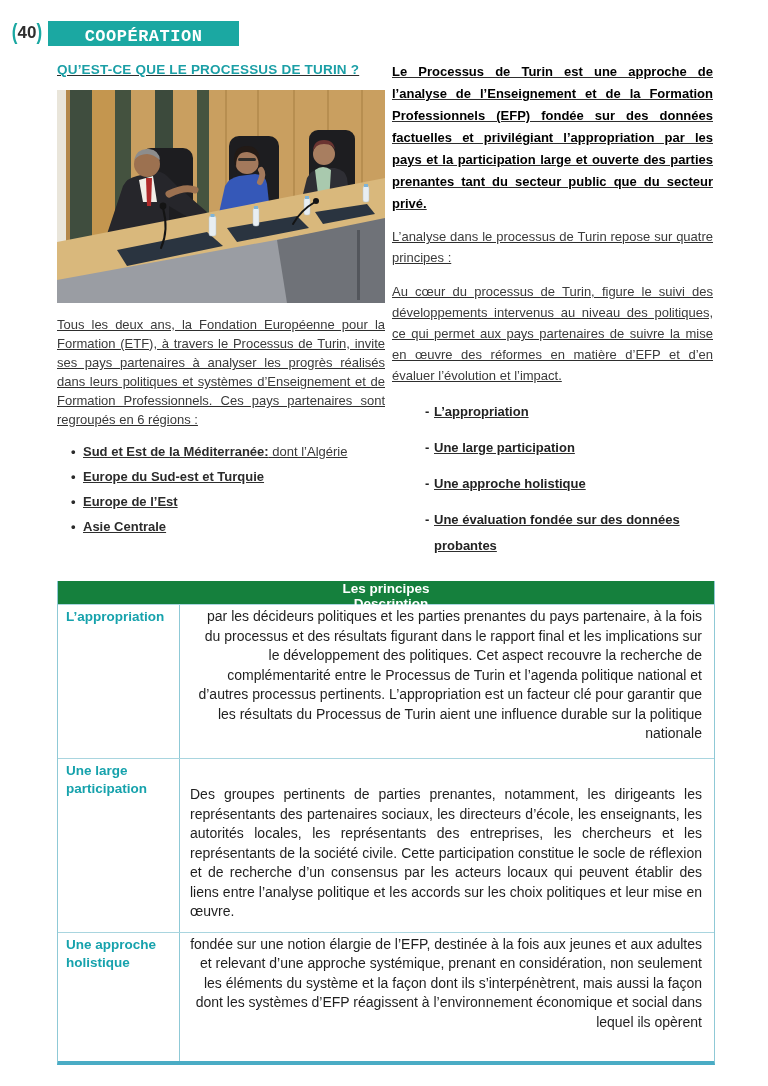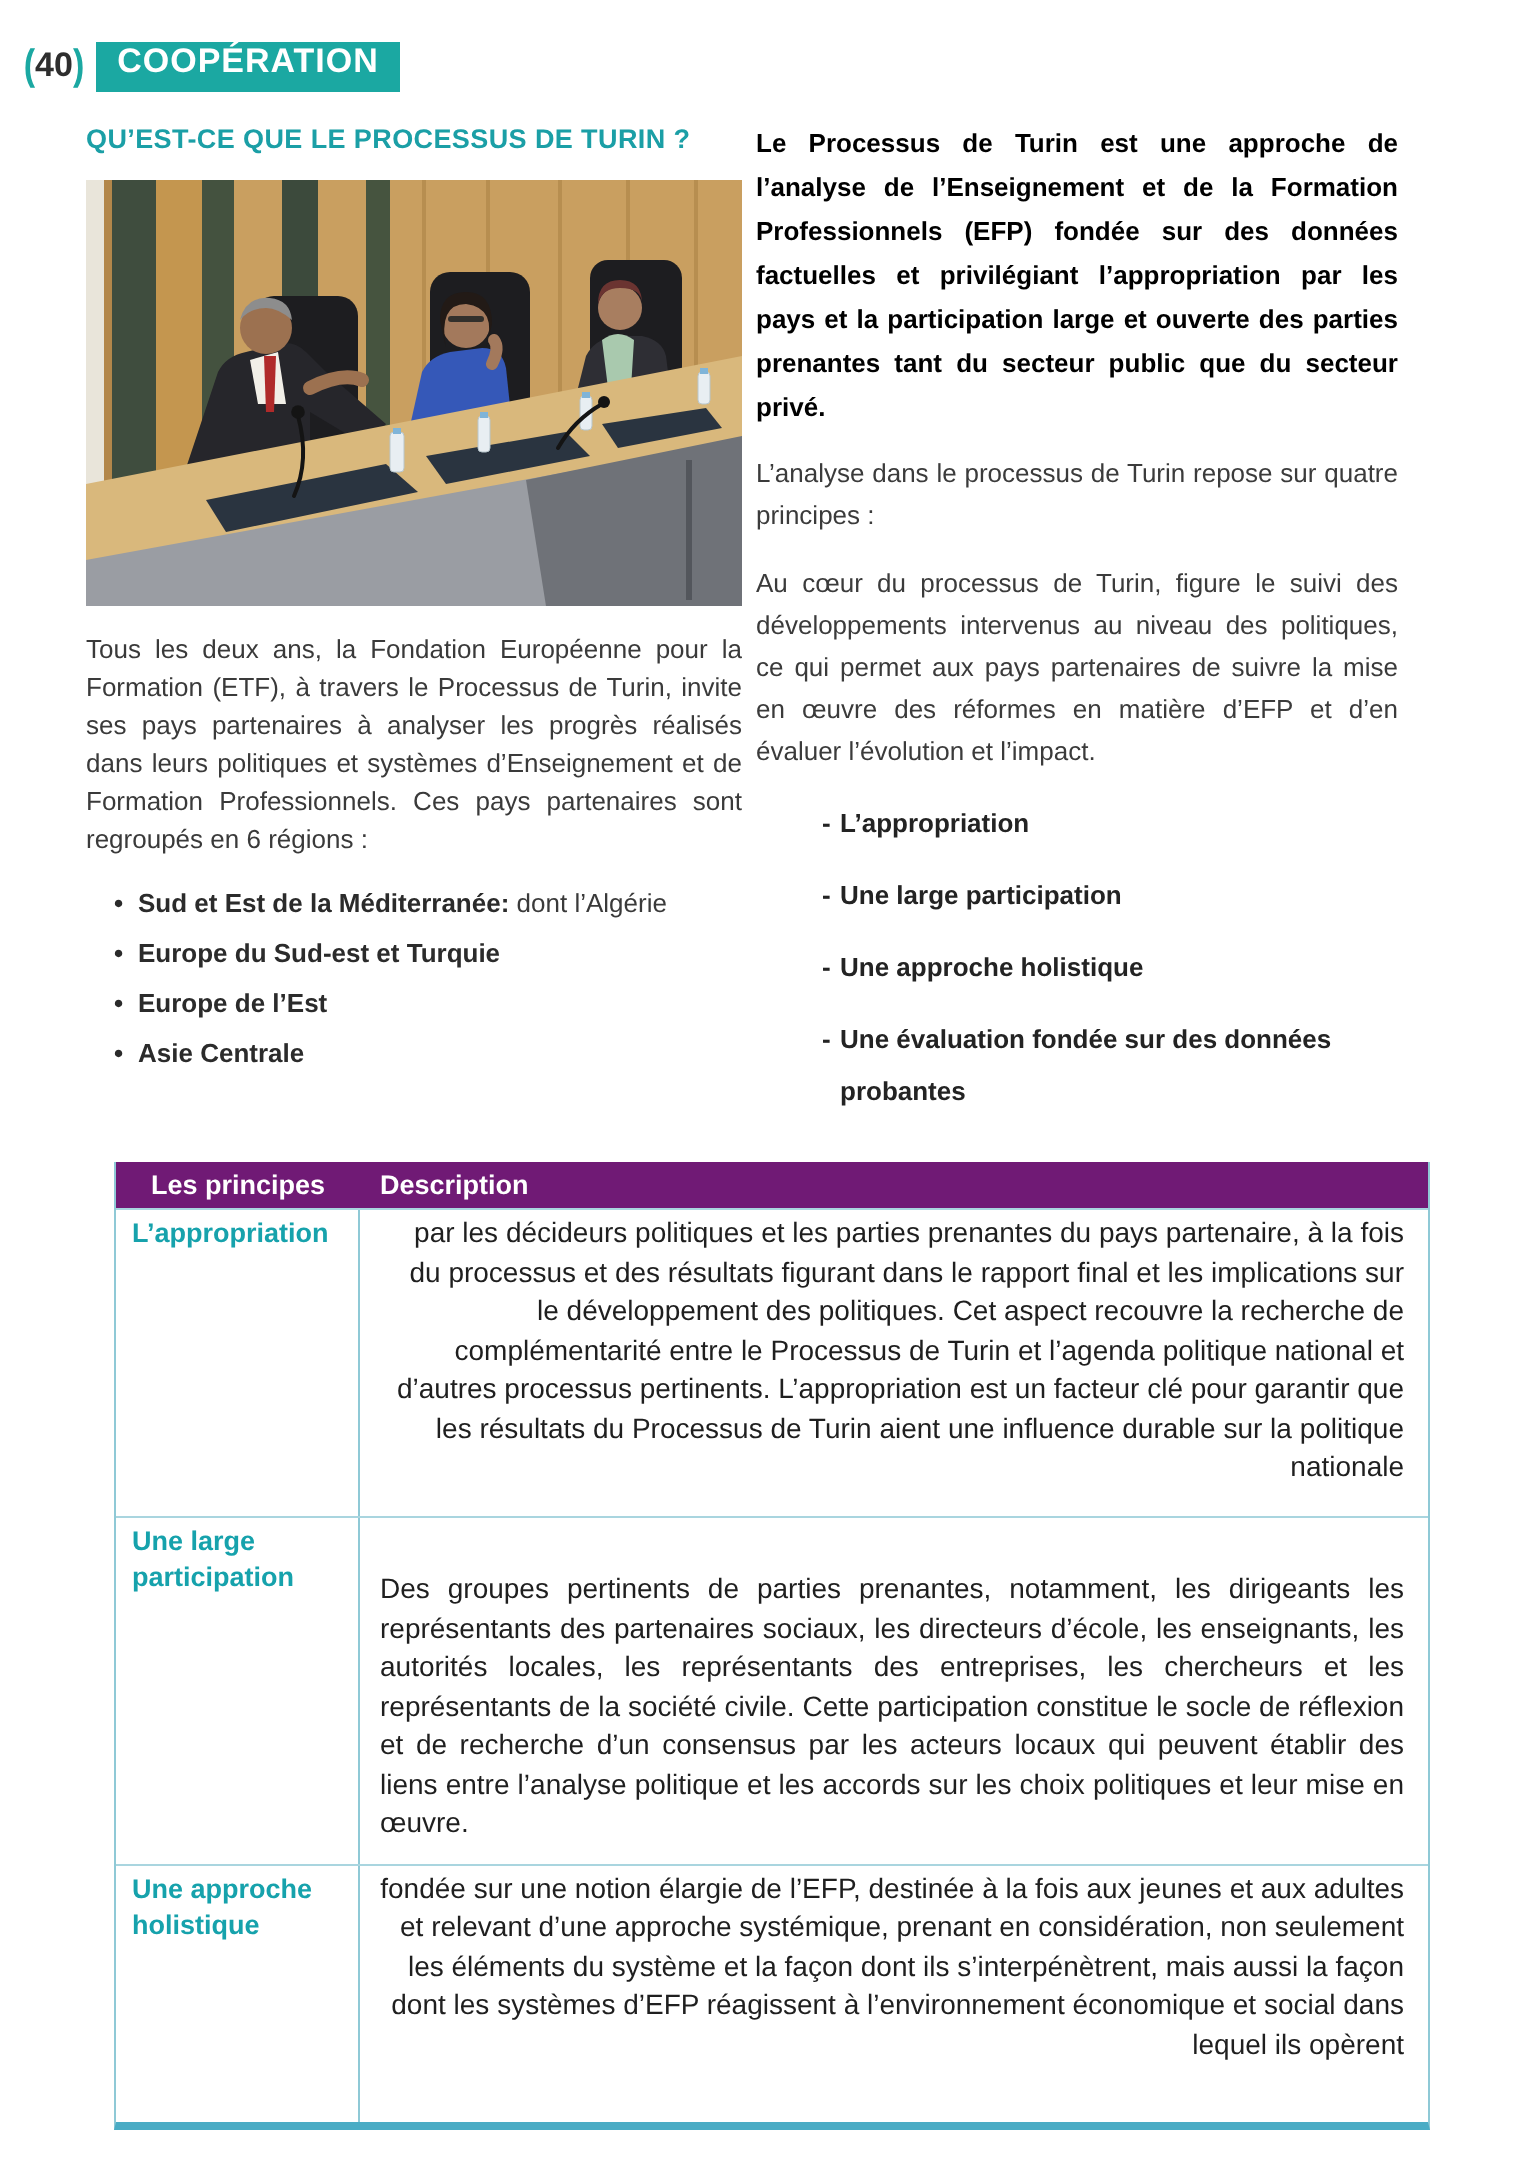--- a/index.html
+++ b/index.html
@@ -11,29 +11,29 @@
   .page{position:relative;width:768px;height:1086px;}
 
   
   .header{display:flex;align-items:center;margin-top:20px;height:26px;}
   .page-num{
     margin-left:8px;width:38px;display:flex;justify-content:center;align-items:center;
     font-size:17px;font-weight:bold;color:#2e2e2e;
   }
   .page-num .brk{color:#1ba8a2;font-weight:bold;transform:scaleY(1.25);display:inline-block;}
   .section-bar{
-    margin-left:2px;width:152px;height:25px;background:#1ba8a2;
-    display:flex;align-items:flex-start;justify-content:center;
+    margin-left:2px;width:191px;height:25px;background:#1ba8a2;
+    display:flex;align-items:flex-end;justify-content:center;font-family:Liberation Mono, monospace;
   }
   .section-bar span{
     color:#ffffff;font-weight:bold;font-size:17px;letter-spacing:0.5px;
   }
 
   
-  .cols{display:flex;padding:0 55px 0 43px;margin-top:13px;gap:7px;}
+  .cols{display:flex;padding:0 55px 0 57px;margin-top:13px;gap:7px;text-decoration:underline;}
   .col-left{width:328px;flex:none;}
   .col-right{width:321px;flex:none;}
 
   .left-heading{
     color:#1b9fa6;font-weight:bold;font-size:13.5px;line-height:17px;
     letter-spacing:0.2px;margin:2px 0 12px 0;
   }
   .photo{width:328px;height:213px;display:block;}
 
   .body-par{
@@ -59,21 +59,21 @@
     margin-bottom:10px;padding-left:42px;position:relative;
   }
   .principles li::before{content:"-";position:absolute;left:33px;}
 
   
   .ptable{
     margin:12px 55px 0 57px;width:656px;
     border-left:1px solid #8fc9d6;border-right:1px solid #8fc9d6;
     border-bottom:4px solid #4aacc5;
   }
-  .t-head{display:flex;background:#701a75;height:23px;align-items:center;}
+  .t-head{display:flex;background:#15803d;height:23px;align-items:center;flex-direction:column;}
   .t-head .c1{
     width:122px;flex:none;text-align:center;color:#ffffff;font-weight:bold;font-size:13.5px;
   }
   .t-head .c2{
     flex:1;color:#ffffff;font-weight:bold;font-size:13.5px;padding-left:10px;
   }
   .t-row{display:flex;border-top:1px solid #a9d5df;}
   .t-row .cell1{
     width:122px;flex:none;border-right:1px solid #8fc9d6;
     padding:3px 6px 4px 8px;box-sizing:border-box;

